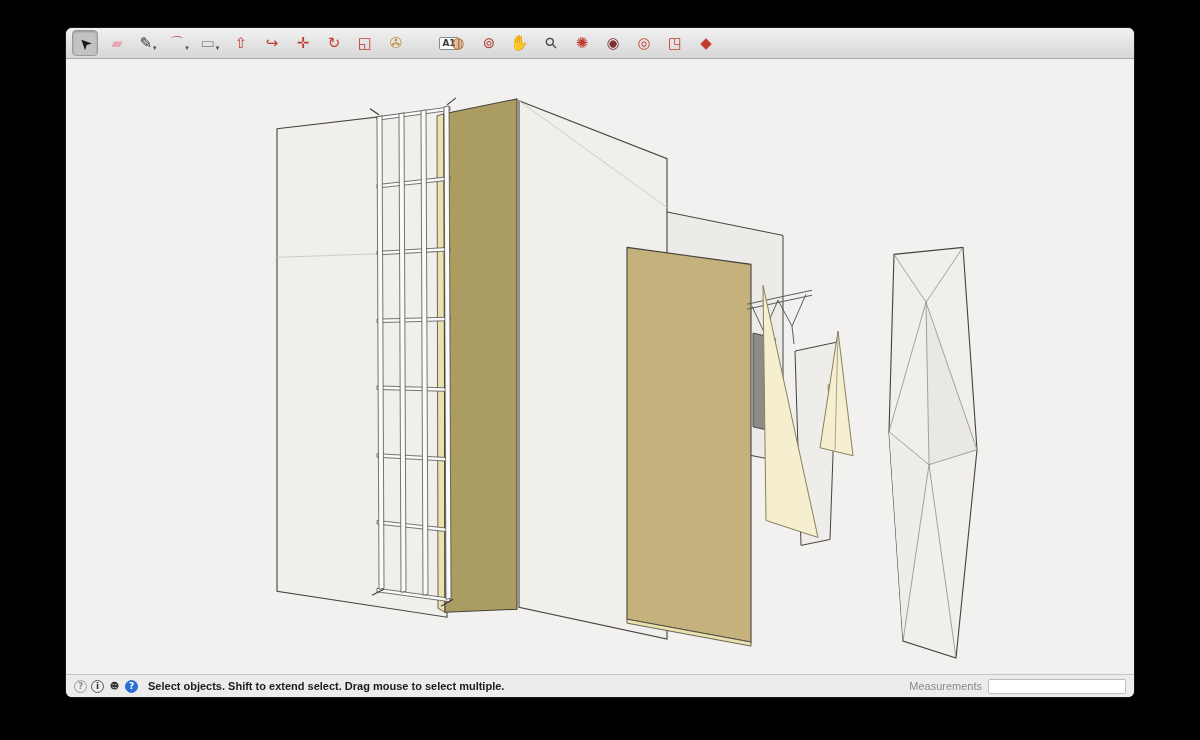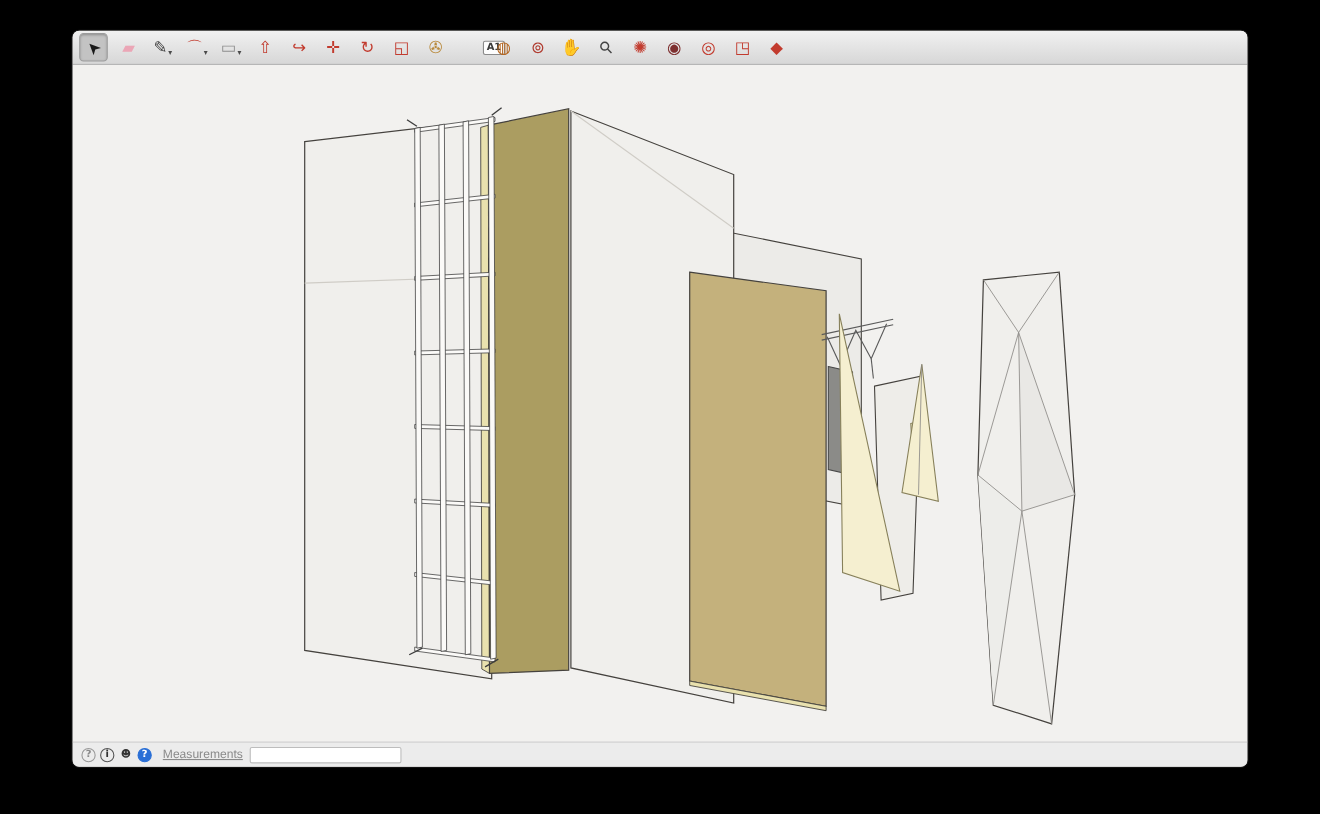--- a/index.html
+++ b/index.html
@@ -58,21 +58,21 @@
     height:22px;flex:0 0 22px;background:#ececec;border-top:1px solid #c6c6c6;
     display:flex;align-items:center;padding:0 8px;font-size:11px;
   }
   .sicons{display:flex;align-items:center;gap:4px;margin-right:10px;}
   .sicon{
     width:13px;height:13px;border-radius:50%;display:flex;align-items:center;justify-content:center;
     font-size:9px;font-weight:bold;font-family:"DejaVu Sans", sans-serif;box-sizing:border-box;
   }
   .status-text{font-weight:bold;color:#1c1c1c;flex:1 1 auto;white-space:nowrap;overflow:hidden;}
   .meas{display:flex;align-items:center;gap:6px;}
-  .meas-label{color:#8a8a8a;text-decoration:underline;}
+  .meas-label{color:#8a8a8a;}
   .meas-input{
     width:138px;height:15px;border:1px solid #bdbdbd;background:#fff;border-radius:2px;
     font-size:11px;padding:0 3px;box-sizing:border-box;
   }
 </style>
 </head>
 <body>
 
 <div class="app-window">
 
@@ -227,19 +227,20 @@
     </svg>
   </div>
 
   <div class="statusbar">
     <div class="sicons">
         <span class="sicon" style="color: rgb(138, 138, 138); background: transparent; border: 1.4px solid rgb(154, 154, 154);">?</span>
         <span class="sicon" style="color: rgb(51, 51, 51); background: transparent; border: 1.4px solid rgb(85, 85, 85);">i</span>
         <span class="sicon" style="color: rgb(51, 51, 51); background: transparent; border: none;">☻</span>
         <span class="sicon" style="color: rgb(255, 255, 255); background: rgb(42, 111, 214); border: 1.4px solid rgb(42, 111, 214);">?</span>
       </div>
+    <div class="status-text">Select objects. Shift to extend select. Drag mouse to select multiple.</div>
     <div class="meas">
       <span class="meas-label">Measurements</span>
       <input class="meas-input" type="text" value="" style="">
     </div>
   </div>
 
 </div>
 
 </body></html>

